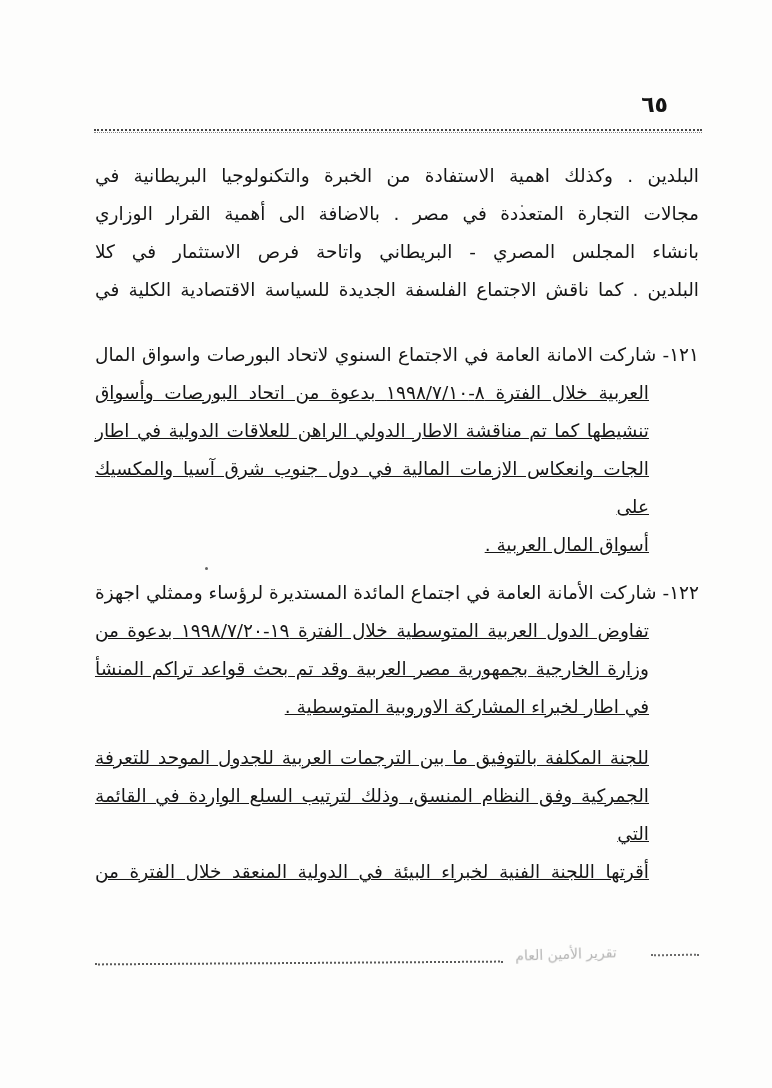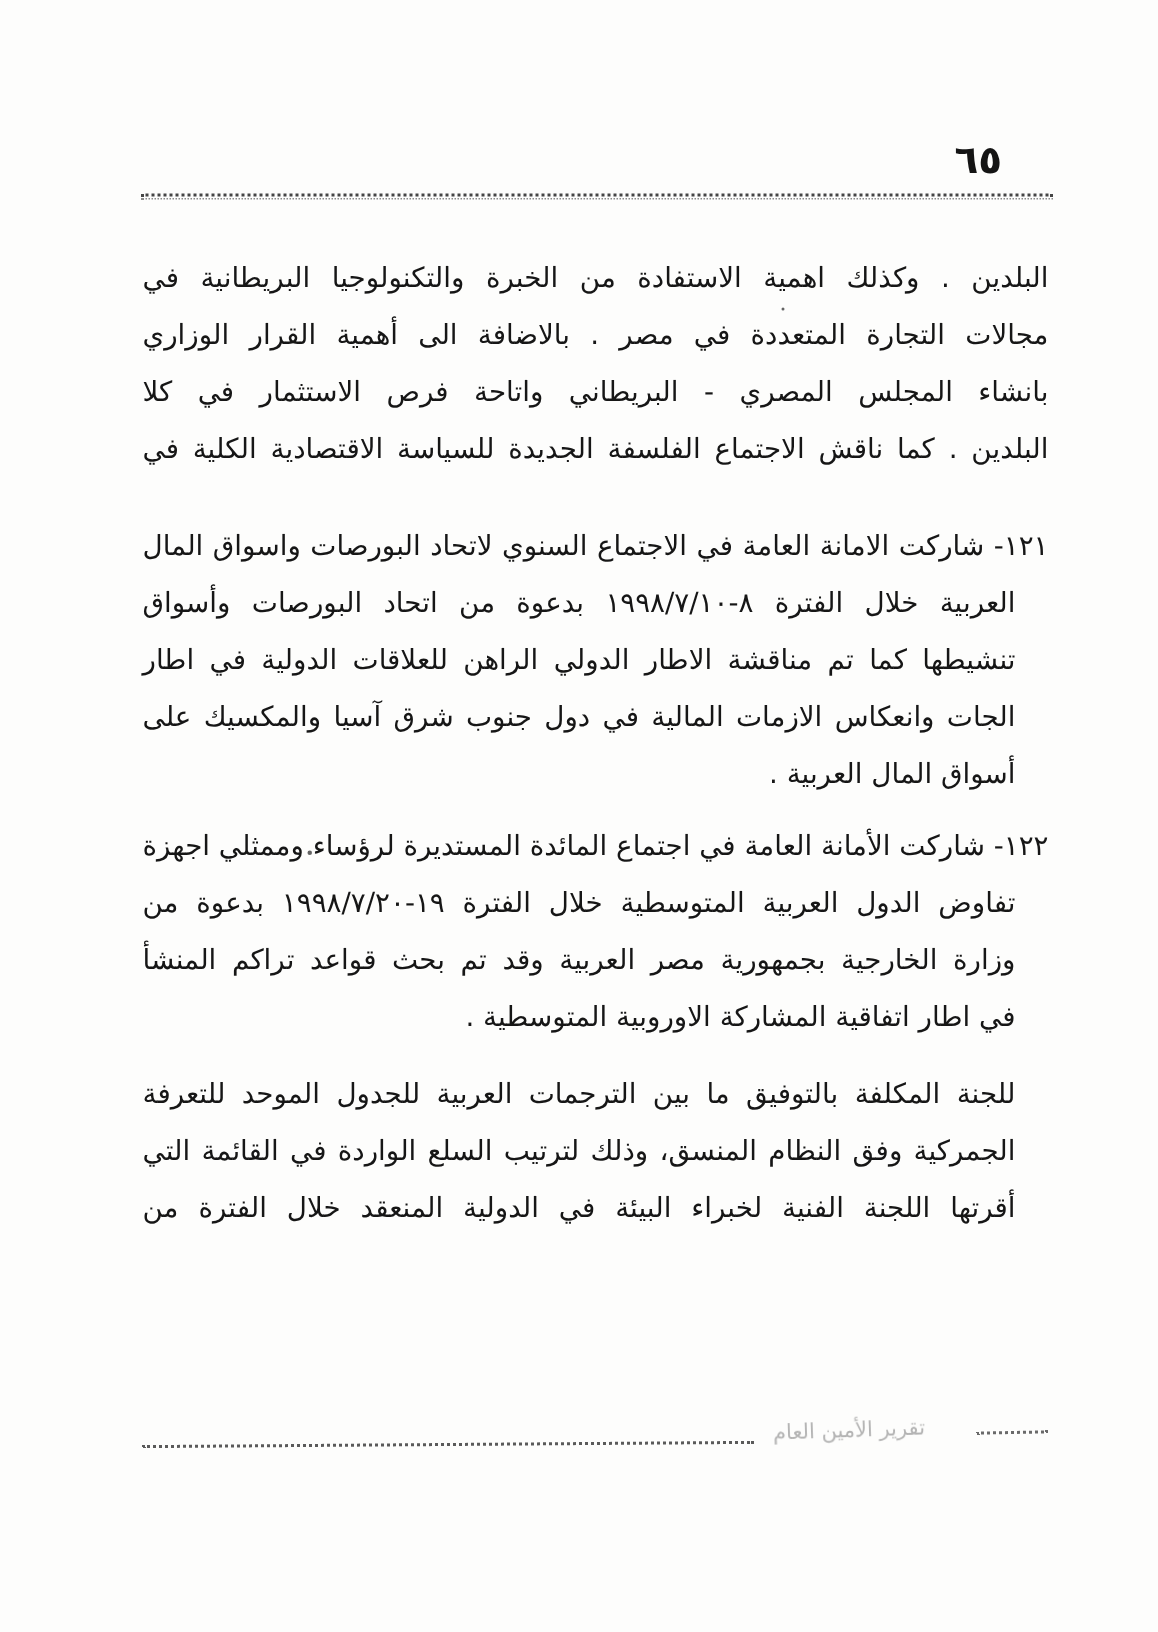--- a/index.html
+++ b/index.html
@@ -6,49 +6,49 @@
   .page{
     position:relative;
     width:772px;height:1088px;
     background:#fdfdfc;
     overflow:hidden;
     font-family:"DejaVu Sans",sans-serif;
     color:#161616;
   }
   .page-number{
     position:absolute;top:92px;right:104px;
-    font-size:26px;font-weight:bold;color:#141414;
+    font-size:22px;font-weight:bold;color:#141414;
     direction:rtl;
   }
   .header-rule{
     position:absolute;top:129px;left:94px;width:608px;height:0;
     border-top:2px dotted #454545;
   }
   .header-rule-2{
     position:absolute;top:132px;left:94px;width:608px;height:0;
     border-top:1px dotted #8a8a8a;
   }
   .document-body{
-    position:absolute;top:167px;left:95px;width:604px;
+    position:absolute;top:157px;left:95px;width:604px;
     direction:rtl;
     font-size:18.5px;
     line-height:38px;
     text-align:justify;
   }
   .para{margin:0 0 10px 0;}
   .para.p-first{margin-bottom:27px;}
   .para.p-122{margin-bottom:13px;}
   .line{
     text-align:justify;
     text-align-last:justify;
     text-justify:inter-word;
     min-height:38px;
   }
   .line.last{text-align-last:right;}
-  .hang .line:not(.first){margin-right:22px;}
+  .hang .line:not(.first){margin-right:50px;text-decoration:underline;}
   .footer-rule{
     position:absolute;top:962px;left:95px;width:408px;height:0;
     border-top:2px dotted #5a5a5a;
     transform:rotate(-0.4deg);
   }
   .footer-rule-short{
     position:absolute;top:954px;left:651px;width:48px;height:0;
     border-top:2px dotted #6a6a6a;
     transform:rotate(-1deg);
   }
@@ -88,21 +88,21 @@
         <div class="line first">١٢١- شاركت الامانة العامة في الاجتماع السنوي لاتحاد البورصات واسواق المال</div>
         <div class="line">العربية خلال الفترة ٨-١٩٩٨/٧/١٠ بدعوة من  اتحاد البورصات وأسواق</div>
         <div class="line">تنشيطها كما تم مناقشة الاطار الدولي الراهن للعلاقات الدولية في اطار</div>
         <div class="line">الجات وانعكاس الازمات المالية في دول جنوب شرق  آسيا والمكسيك على</div>
         <div class="line last">أسواق المال العربية .</div>
       </div>
       <div class="para hang p-122">
         <div class="line first">١٢٢- شاركت الأمانة العامة في اجتماع المائدة المستديرة لرؤساء وممثلي اجهزة</div>
         <div class="line">تفاوض الدول العربية المتوسطية خلال الفترة ١٩-١٩٩٨/٧/٢٠ بدعوة من</div>
         <div class="line">وزارة الخارجية بجمهورية مصر العربية وقد تم  بحث قواعد تراكم المنشأ</div>
-        <div class="line last">في اطار اتفاقية المشاركة الاوروبية المتوسطية .</div>
+        <div class="line last">في اطار لخبراء المشاركة الاوروبية المتوسطية .</div>
       </div>
       <div class="para hang p-123">
         <div class="line">للجنة المكلفة بالتوفيق ما بين الترجمات العربية للجدول الموحد للتعرفة</div>
         <div class="line">الجمركية وفق النظام المنسق، وذلك لترتيب السلع الواردة في القائمة التي</div>
         <div class="line">أقرتها اللجنة الفنية لخبراء البيئة في الدولية المنعقد خلال الفترة من</div>
       </div>
     </div>
 
   <div class="artifact-dot dot-a"></div>
   <div class="artifact-dot dot-b"></div>

